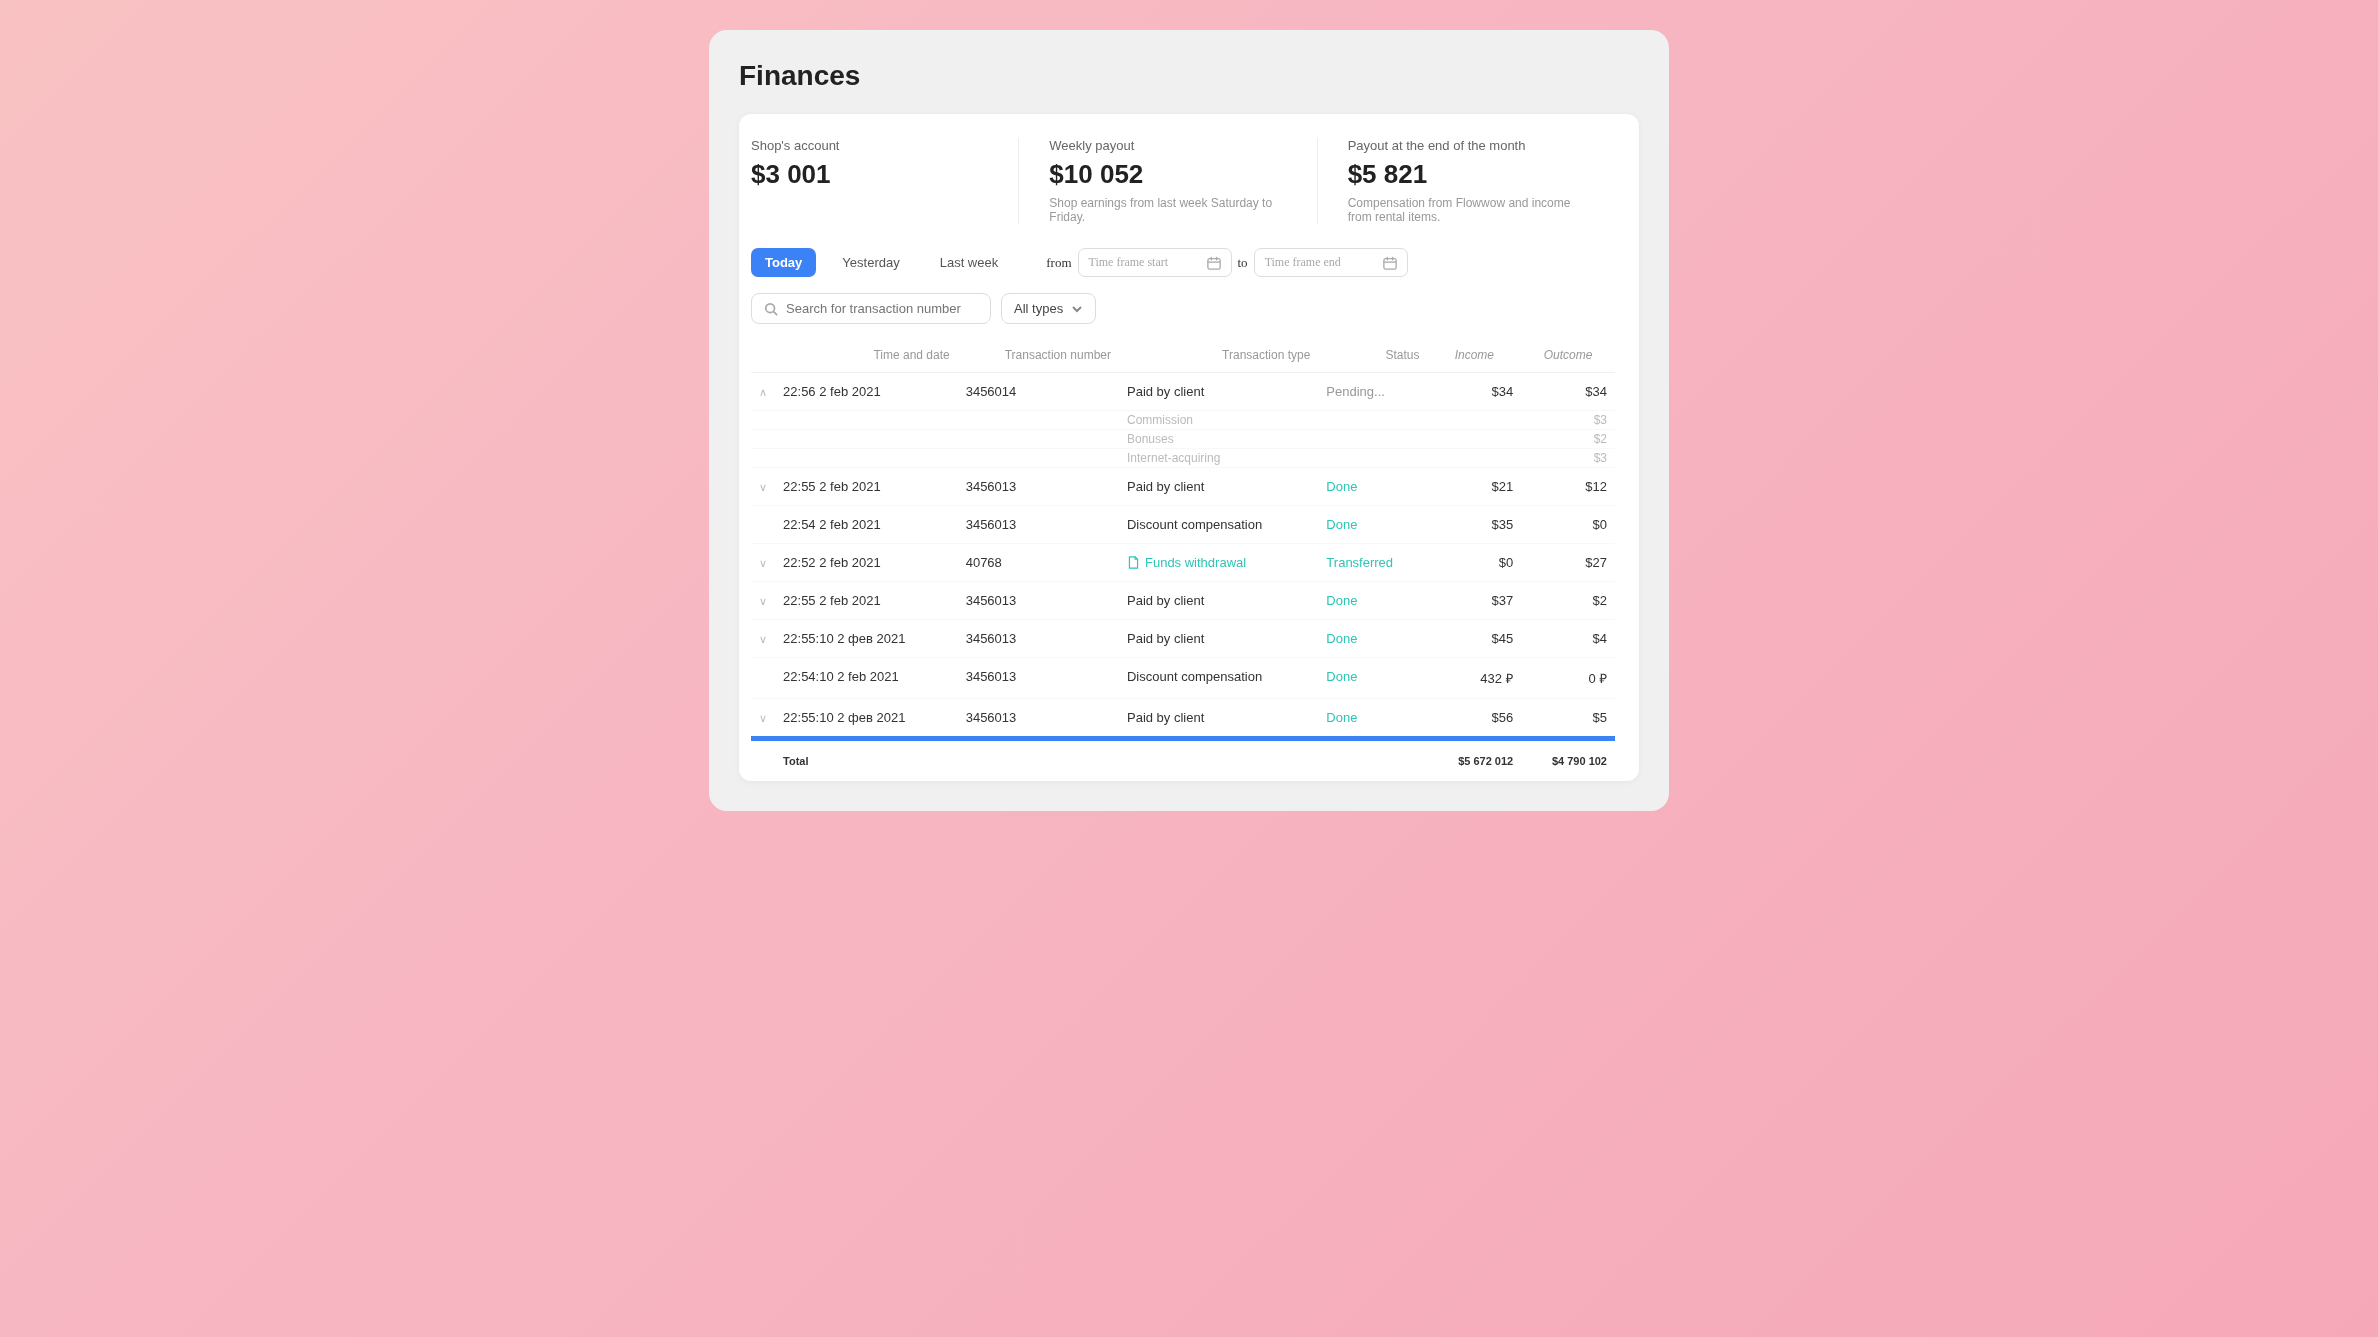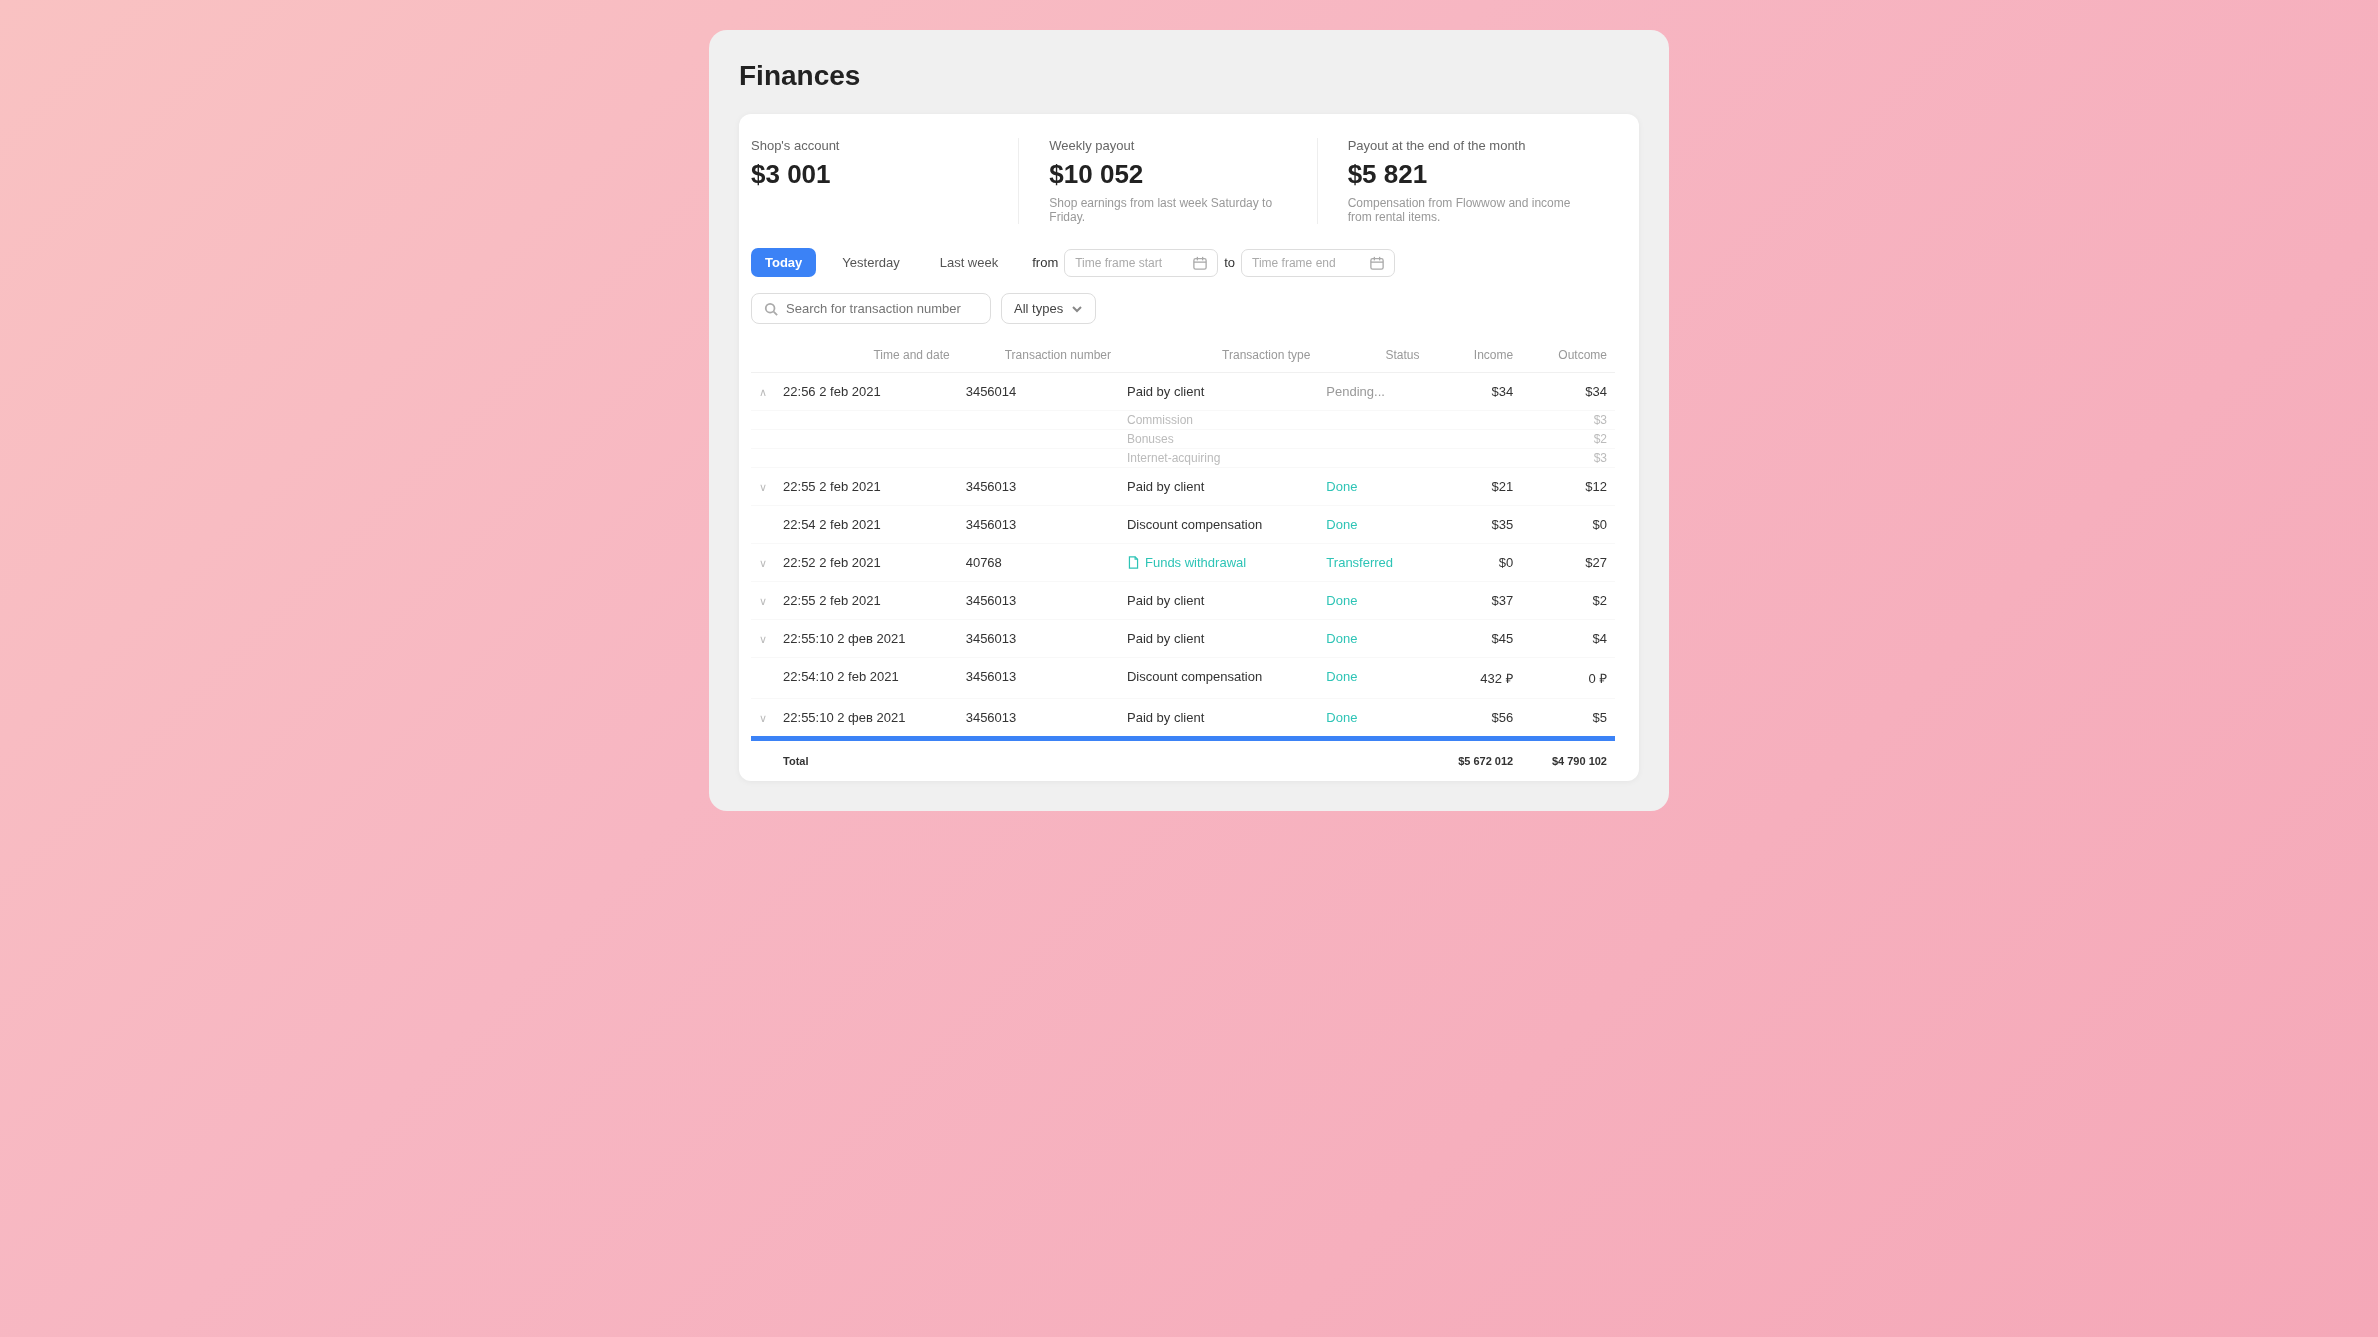--- a/index.html
+++ b/index.html
@@ -79,21 +79,22 @@
     }
     .date-btn.active {
       background: #3b82f6;
       color: #fff;
       font-weight: 600;
     }
     .from-to-group {
       display: flex;
       align-items: center;
       gap: 6px;
-      margin-left: 8px;
+      margin-left: 22px;
+      font-family: Liberation Serif, serif;
     }
     .from-label, .to-label {
       font-size: 13px;
       color: #333;
       font-weight: 500;
     }
     .date-input {
       border: 1px solid #ddd;
       border-radius: 7px;
       padding: 6px 10px;
@@ -150,21 +151,21 @@
       font-size: 13px;
     }
     thead th {
       text-align: right;
       color: #999;
       font-weight: 500;
       font-size: 12px;
       padding: 6px 8px 10px 8px;
       border-bottom: 1px solid #f0f0f0;
     }
-    thead th.right { text-align: right; }
+    thead th.right { text-align: center; font-style: italic; }
     tbody tr { border-bottom: 1px solid #f8f8f8; }
     tbody tr:last-child { border-bottom: none; }
     tbody td {
       padding: 11px 8px;
       color: #333;
       vertical-align: top;
     }
     tbody td.right { text-align: right; }
     .chevron-cell {
       width: 20px;

